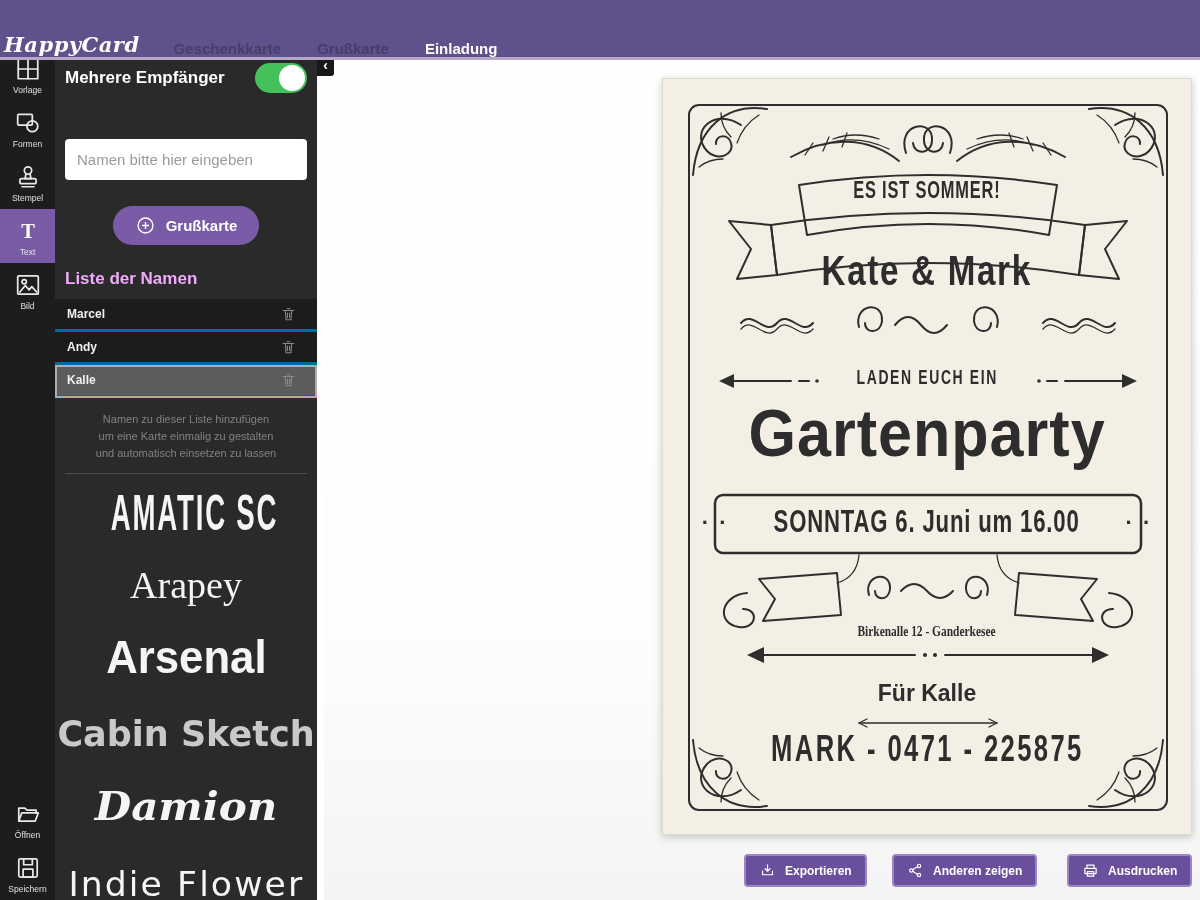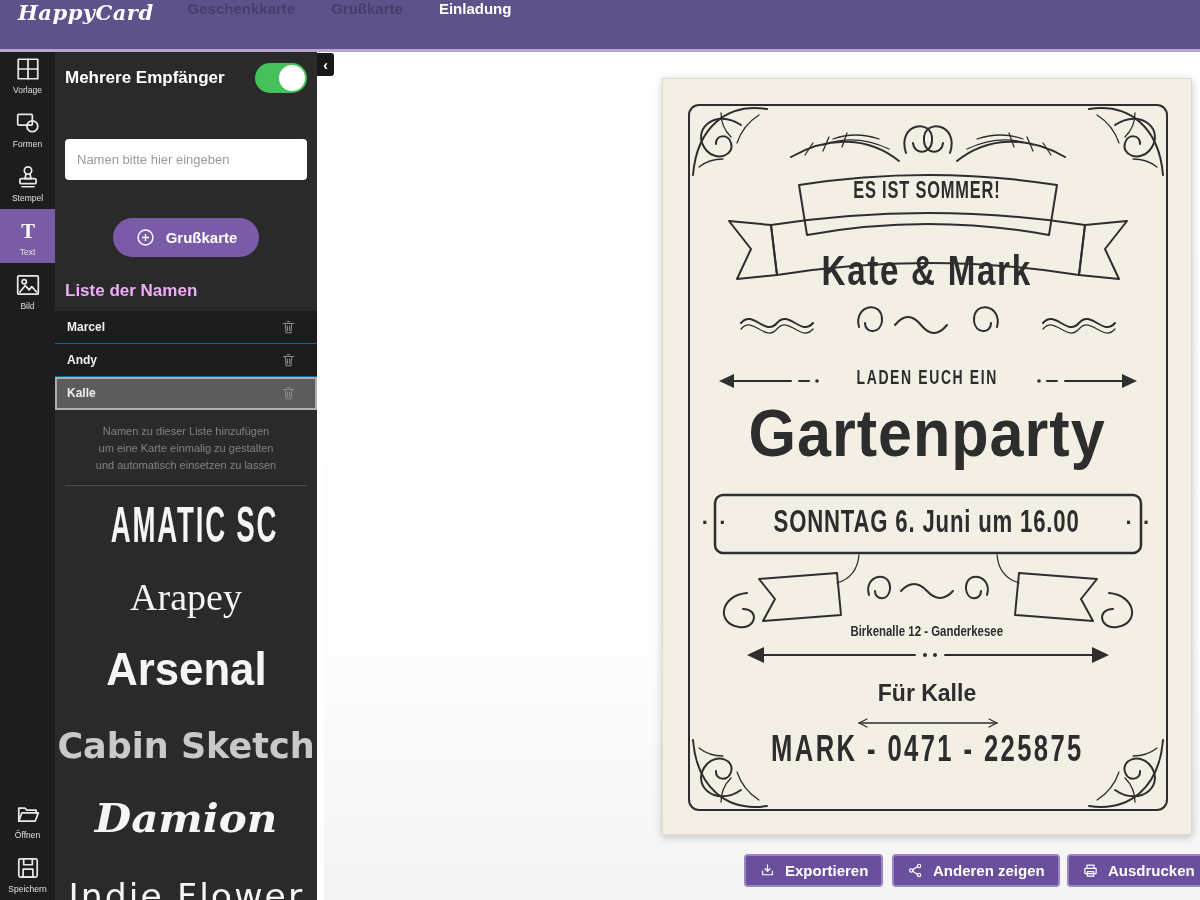--- a/index.html
+++ b/index.html
@@ -1,22 +1,22 @@
 <!DOCTYPE html>
 <html><head>
 <meta charset="utf-8">
 <style>
   * { margin:0; padding:0; box-sizing:border-box; }
   html,body { width:1200px; height:900px; overflow:hidden;
               font-family:"Liberation Sans", sans-serif; background:#fff; }
 
   
-  .topbar { position:absolute; left:0; top:0; width:1200px; height:52px;
+  .topbar { position:absolute; left:0; top:0; width:1200px; height:60px;
             background:#5f5189; border-bottom:3px solid #b3a8cc;
-            display:flex; align-items:flex-start; padding-left:18px; z-index:30; }
+            display:flex; align-items:flex-end; padding-left:4px; z-index:30; }
   .logo { font-family:"DejaVu Serif", serif; font-style:italic; font-weight:bold;
           color:#fff; font-size:21px; letter-spacing:.5px; margin-right:34px; }
   .nav-item { font-size:15px; font-weight:bold; color:#483d6b; margin-right:36px; cursor:pointer; }
   .nav-item.active { color:#fff; }
 
   
   .rail { position:absolute; left:0; top:47px; width:55px; height:853px;
           background:#1d1d1d; display:flex; flex-direction:column; align-items:center; z-index:20; }
   .rail-item { width:100%; display:flex; flex-direction:column; align-items:center;
                padding:9px 4px 6px; cursor:pointer; }
@@ -33,31 +33,31 @@
   .collapse-tab { position:absolute; right:-17px; top:6px; width:17px; height:23px;
                   background:#181818; color:#fff; border-radius:0 3px 3px 0;
                   display:flex; align-items:center; justify-content:center;
                   font-size:14px; font-weight:bold; cursor:pointer; }
   .toggle-row { display:flex; align-items:center; margin:16px 10px 0; }
   .toggle-label { color:#fff; font-size:17px; font-weight:bold; flex:1; }
   .toggle { width:52px; height:30px; border-radius:15px; background:#45c15c;
             position:relative; cursor:pointer; flex:none; }
   .toggle-knob { position:absolute; right:2px; top:2px; width:26px; height:26px;
                  border-radius:50%; background:#fff; }
-  .name-input { margin:46px 10px 16px; width:242px; height:41px; border:none; border-radius:4px;
-                background:#fff; font-size:13px; padding:0 12px; color:#333; outline:none; }
+  .name-input { margin:46px 10px 4px; width:242px; height:41px; border:none; border-radius:4px;
+                background:#fff; font-size:15px; padding:0 12px; color:#333; outline:none; }
   .name-input::placeholder { color:#9a9a9a; }
   .add-btn { margin:22px auto 0; display:flex; align-items:center; gap:10px;
              background:#7a5ba8; border:none; border-radius:21px; color:#fff;
              font-size:15px; font-weight:bold; padding:9px 22px; cursor:pointer; }
   .add-btn svg { width:21px; height:21px; stroke:#fff; fill:none; stroke-width:1.6; }
   .list-header { color:#f0abfc; font-size:17px; font-weight:bold; margin:24px 0 0 10px; }
   .names-list { margin-top:10px; background:#141414; }
   .name-row { height:33px; display:flex; align-items:center; justify-content:space-between;
-              padding:0 20px 0 12px; background:#1c1c1c; border-bottom:1px solid #0369a1; cursor:pointer; }
+              padding:0 20px 0 12px; background:#1c1c1c; border-bottom:3px solid #0369a1; cursor:pointer; }
   .name-row.selected { background:#5c5c5c; outline:2px solid #adadad; outline-offset:-2px; }
   .name-text { color:#f0f0f0; font-size:12px; font-weight:bold; }
   .trash-btn { width:17px; height:18px; cursor:pointer; background:none; border:none; padding:0; }
   .trash-btn svg { width:17px; height:18px; stroke:#8a8a8a; fill:none; stroke-width:1.5; stroke-linecap:round; }
   .hint { margin-top:13px; text-align:center; color:#828282; font-size:11px; line-height:17px; }
   .divider { border-top:1px solid #4d4d4d; margin:11px 10px 0; }
 
   .font-list { margin-top:12px; text-align:center; color:#f5f5f5; }
   .font-item { cursor:pointer; }
   .font-item span { display:inline-block; white-space:nowrap; }
@@ -90,30 +90,30 @@
   .card-banner-text span { font-size:20px; letter-spacing:1px; transform:scale(.82,1.15); }
   .card-names { top:170px; }
   .card-names span { font-size:39px; letter-spacing:2px; transform:scale(.85,1.08); }
   .card-invite { top:289px; }
   .card-invite span { font-size:17px; letter-spacing:2px; transform:scale(.82,1.15); }
   .card-title { top:318px; }
   .card-title span { font-size:63px; letter-spacing:1px; transform:scale(.97,1.05); }
   .card-date { top:428px; display:flex; justify-content:center; align-items:center; gap:12px; }
   .card-date .dmain { font-size:27px; letter-spacing:1px; transform:scale(.82,1.15); }
   .card-date .ddots { font-size:22px; letter-spacing:2px; }
-  .card-address { top:543px; }
+  .card-address { top:543px;font-family:Liberation Serif, serif; }
   .card-address span { font-size:13px; transform:scale(.88,1.1); }
   .card-recipient { top:601px; font-size:23px; }
   .card-contact { top:651px; }
   .card-contact span { font-size:32px; letter-spacing:3px; transform:scale(.8,1.15); }
 
   
   .action-btn { position:absolute; top:807px; height:33px; display:flex; align-items:center; gap:9px;
                 background:#6a4f9d; border:2px solid #9a87c1; border-radius:4px;
-                color:#fff; font-size:15px; font-weight:bold; padding:0 13px; cursor:pointer; }
+                color:#fff; font-size:12px; font-weight:bold; padding:0 13px; cursor:pointer; }
   .action-btn svg { width:17px; height:17px; stroke:#fff; fill:none; stroke-width:1.7;
                     stroke-linecap:round; stroke-linejoin:round; }
   .btn-export { left:420px; } .btn-share { left:568px; } .btn-print { left:743px; }
 
   .deco path, .deco rect { stroke:#2e2e2e; stroke-width:2; fill:none; stroke-linecap:round; stroke-linejoin:round; }
   .deco .fill { fill:#2e2e2e; stroke:none; }
   .deco .thin { stroke-width:1.3; }
 </style>
 </head>
 <body>

